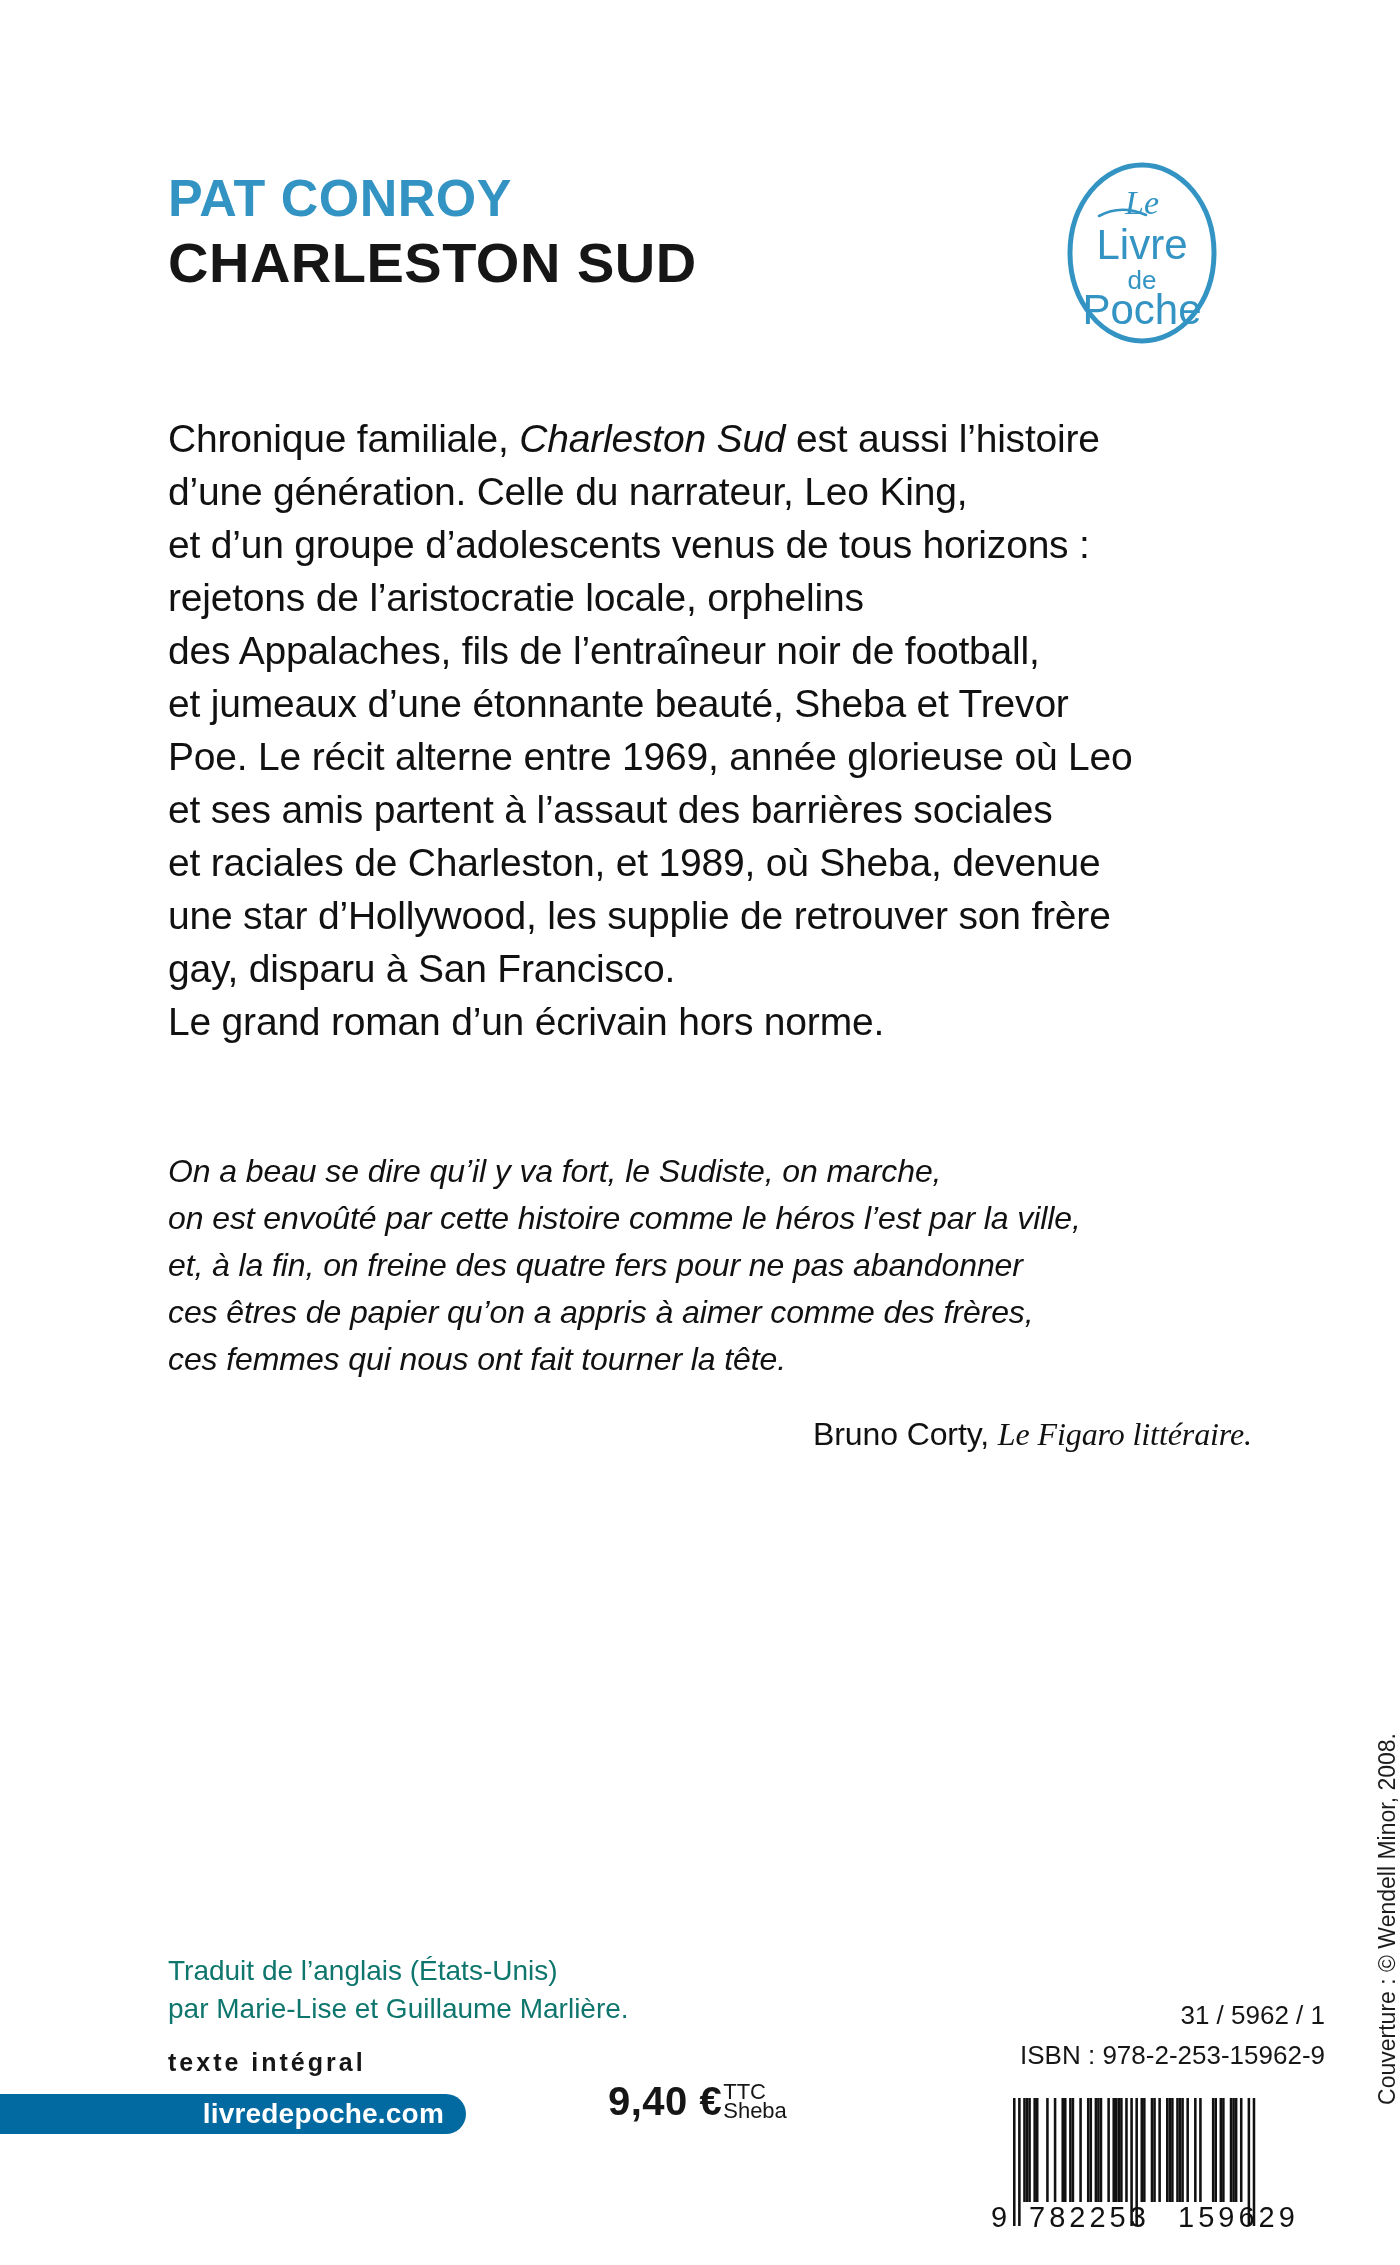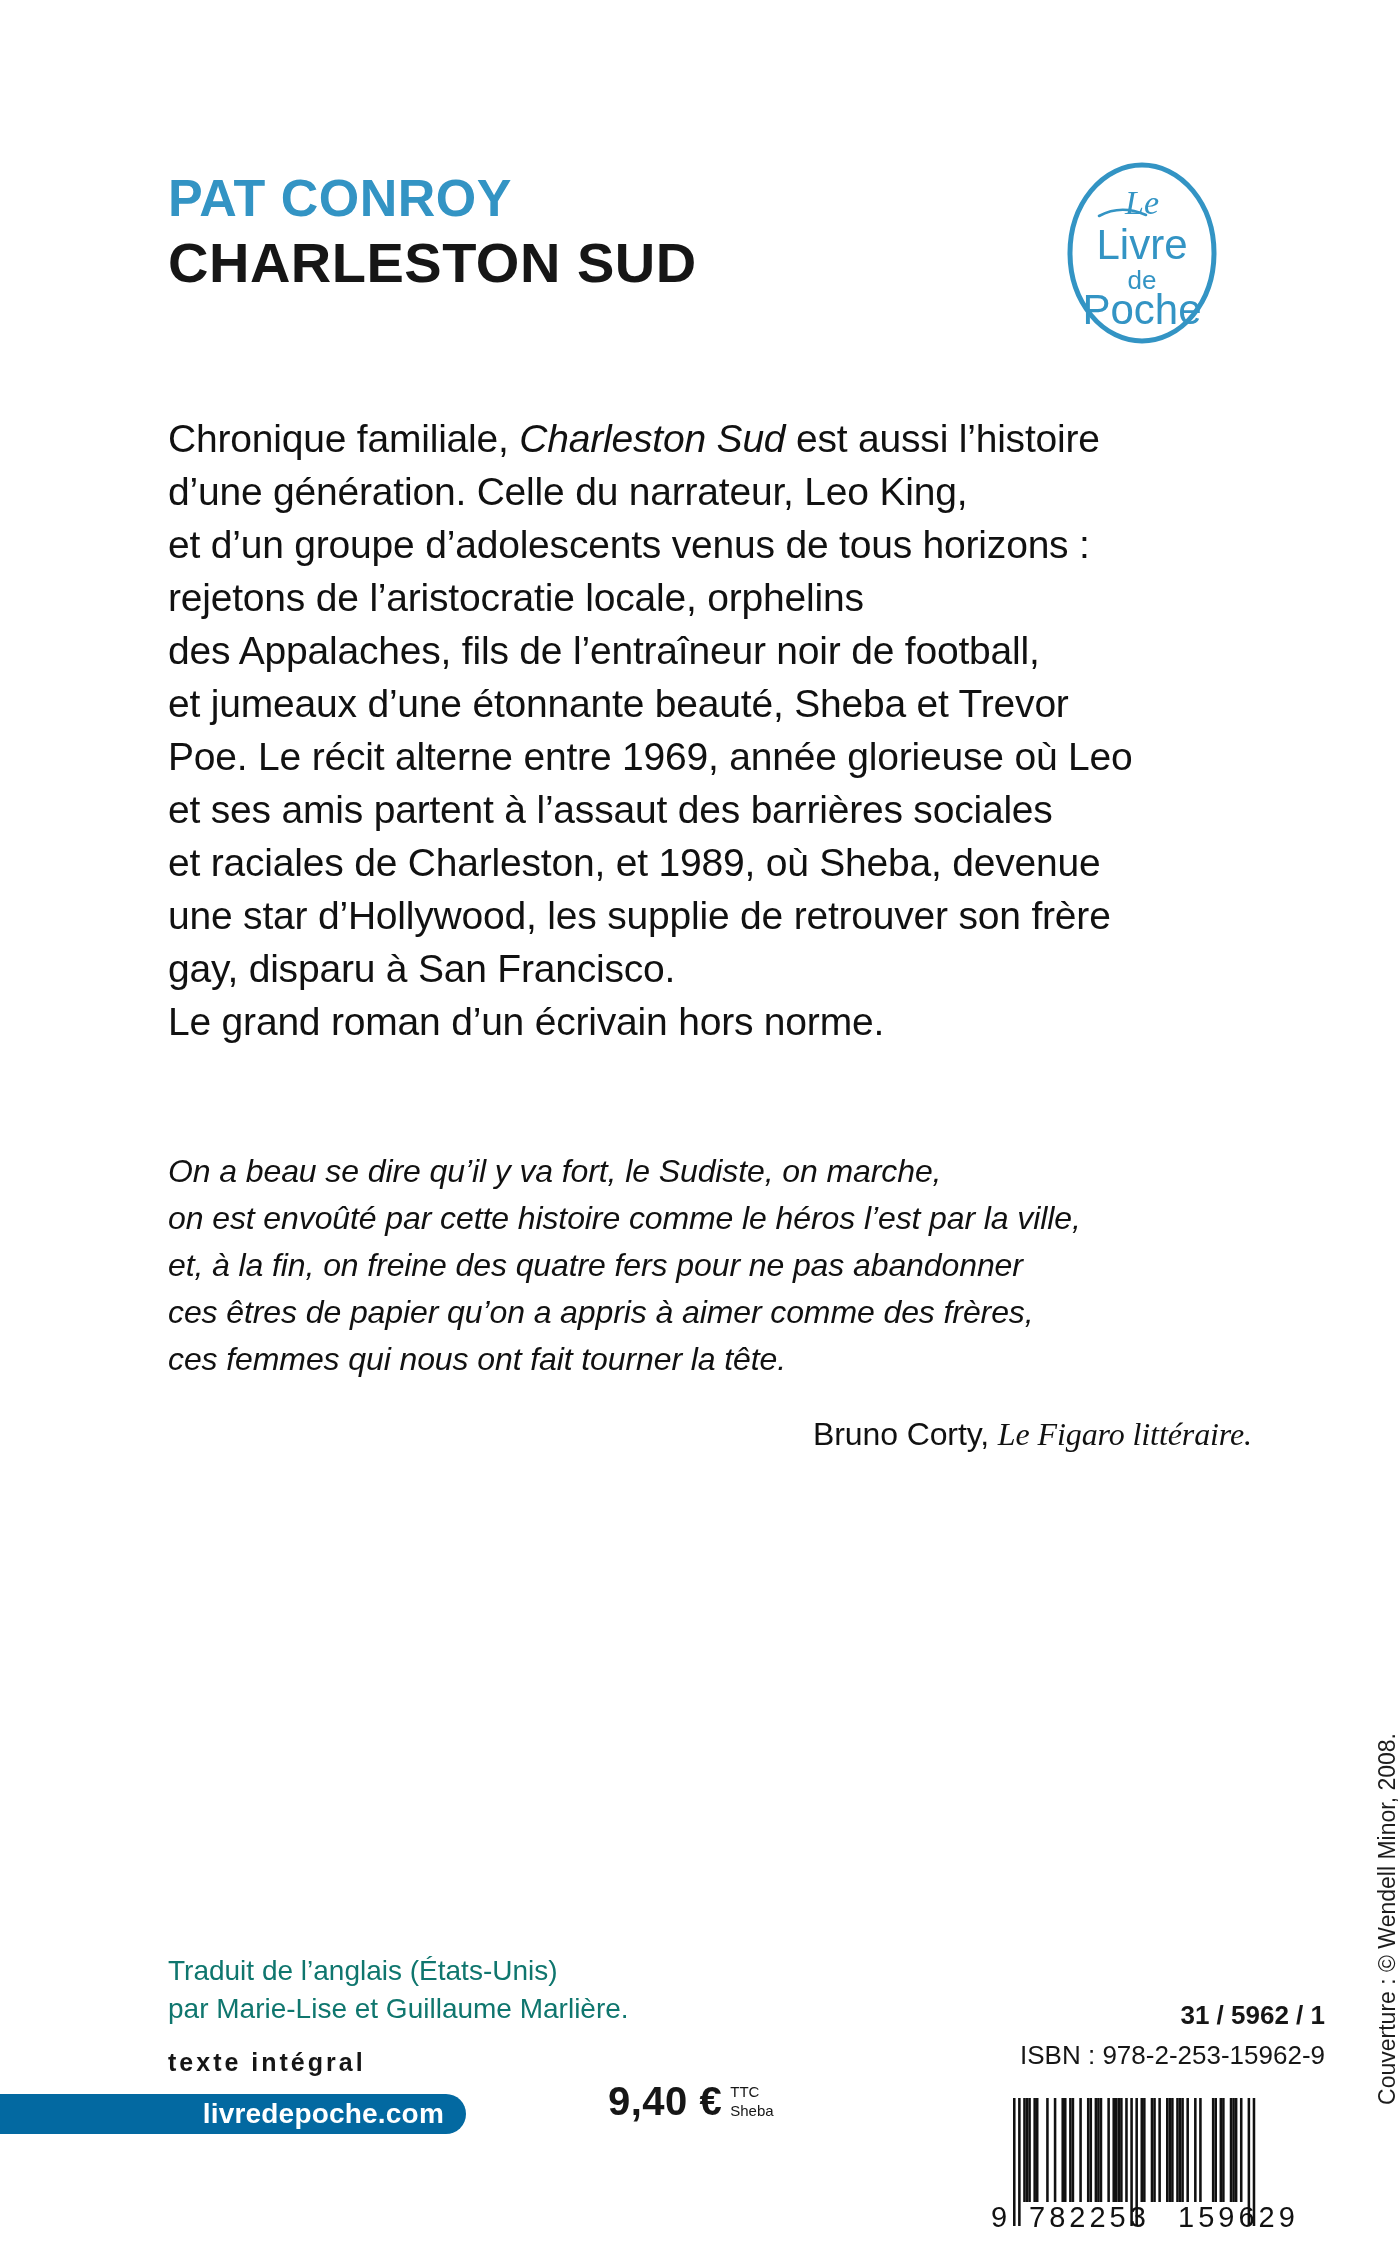--- a/index.html
+++ b/index.html
@@ -153,37 +153,36 @@
     white-space: nowrap;
   }
   #price-value {
     font-size: 40px;
     font-weight: 700;
     color: #161616;
     letter-spacing: 0.5px;
     line-height: 42px;
   }
   #price-note {
-    margin-left: 8px;
+    margin-left: 1px;
     margin-top: 2px;
-    font-size: 15px;
+    font-size: 22px;
     line-height: 19px;
     color: #161616;
   }
 
   
   #ref-code {
     position: absolute;
     right: 75px;
     top: 2000px;
     font-size: 26px;
     color: #161616;
     white-space: nowrap;
     text-align: right;
-    font-weight: bold;
   }
   #isbn {
     position: absolute;
     right: 75px;
     top: 2040px;
     font-size: 26px;
     color: #161616;
     white-space: nowrap;
     text-align: center;
   }

